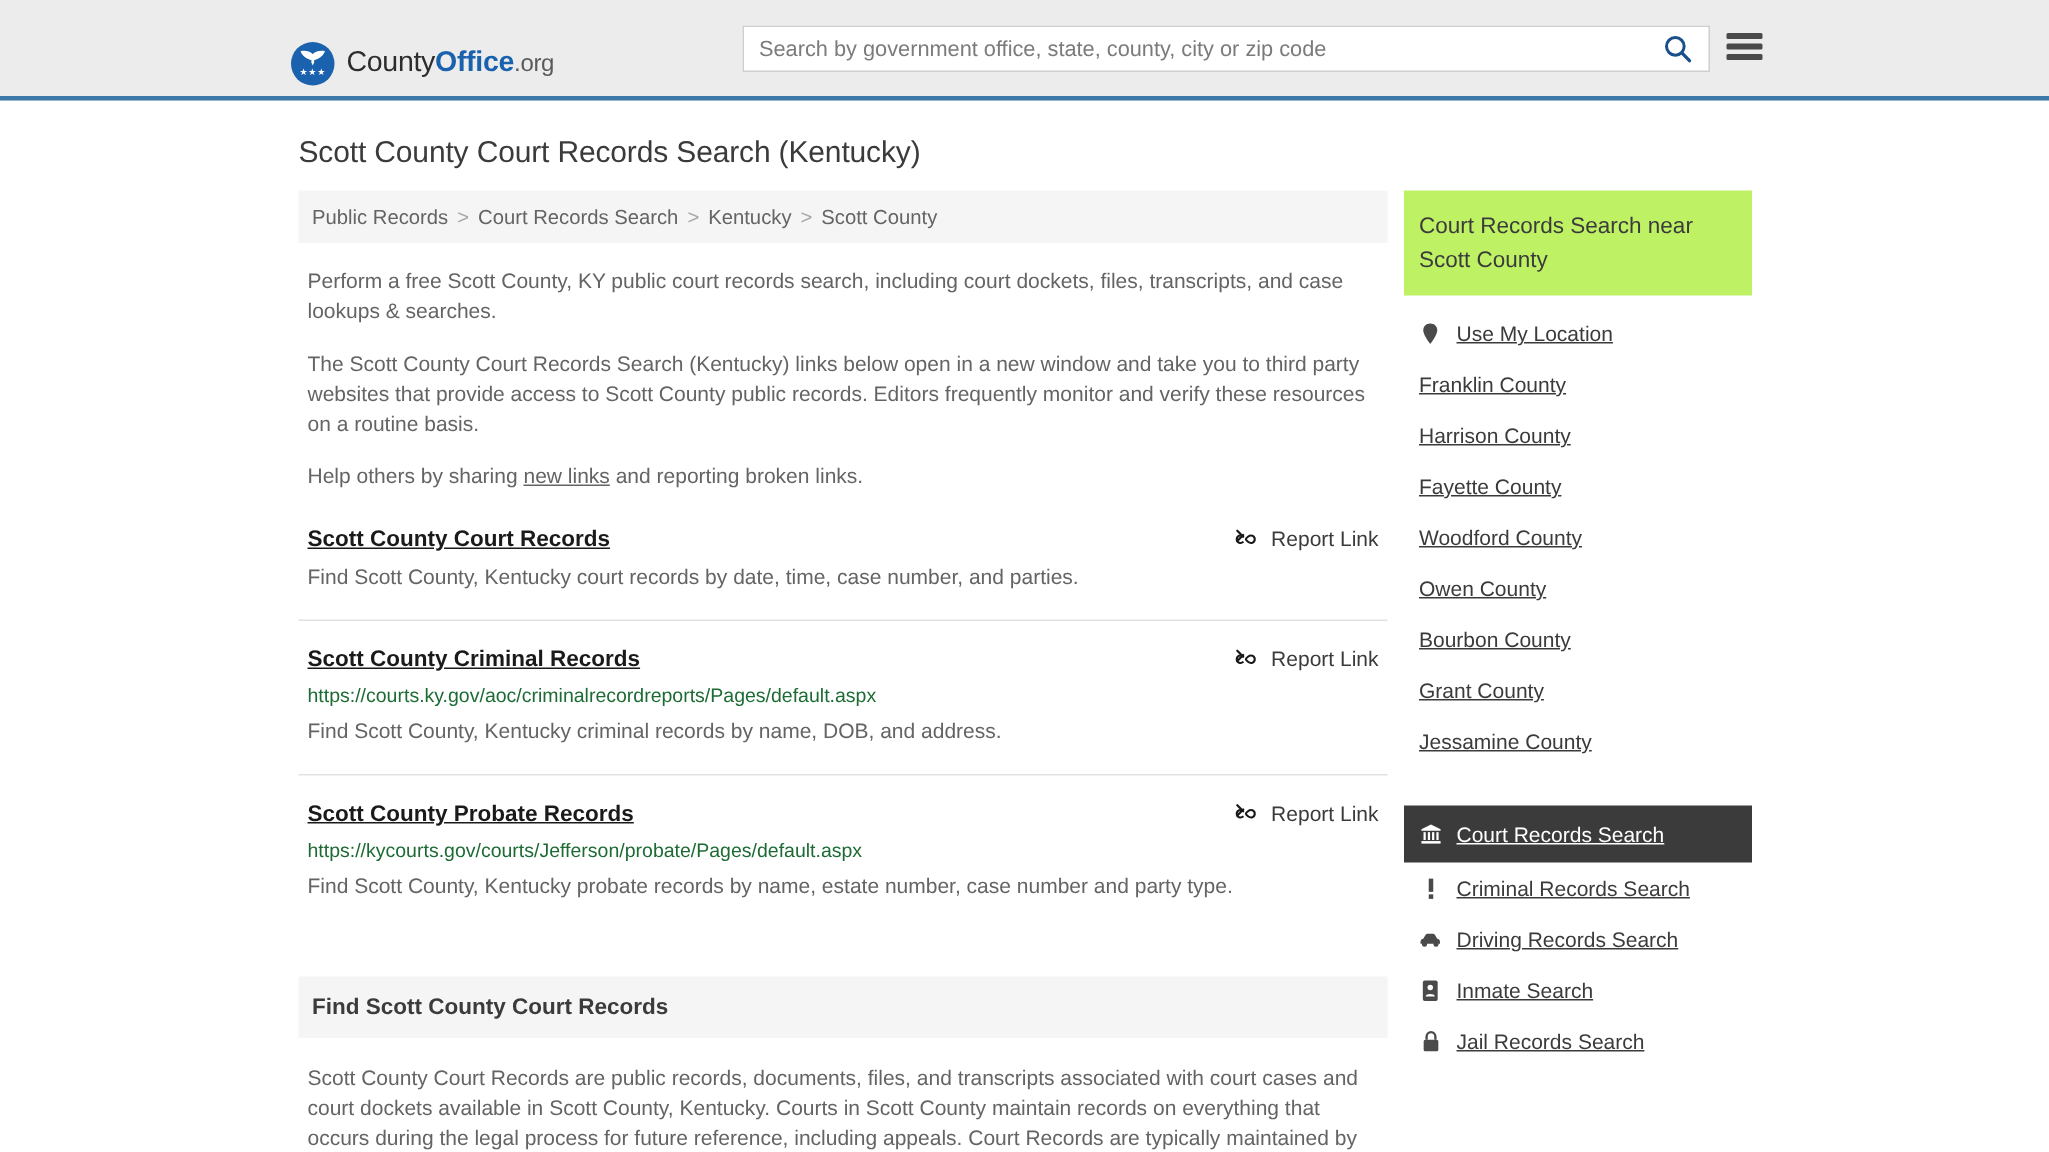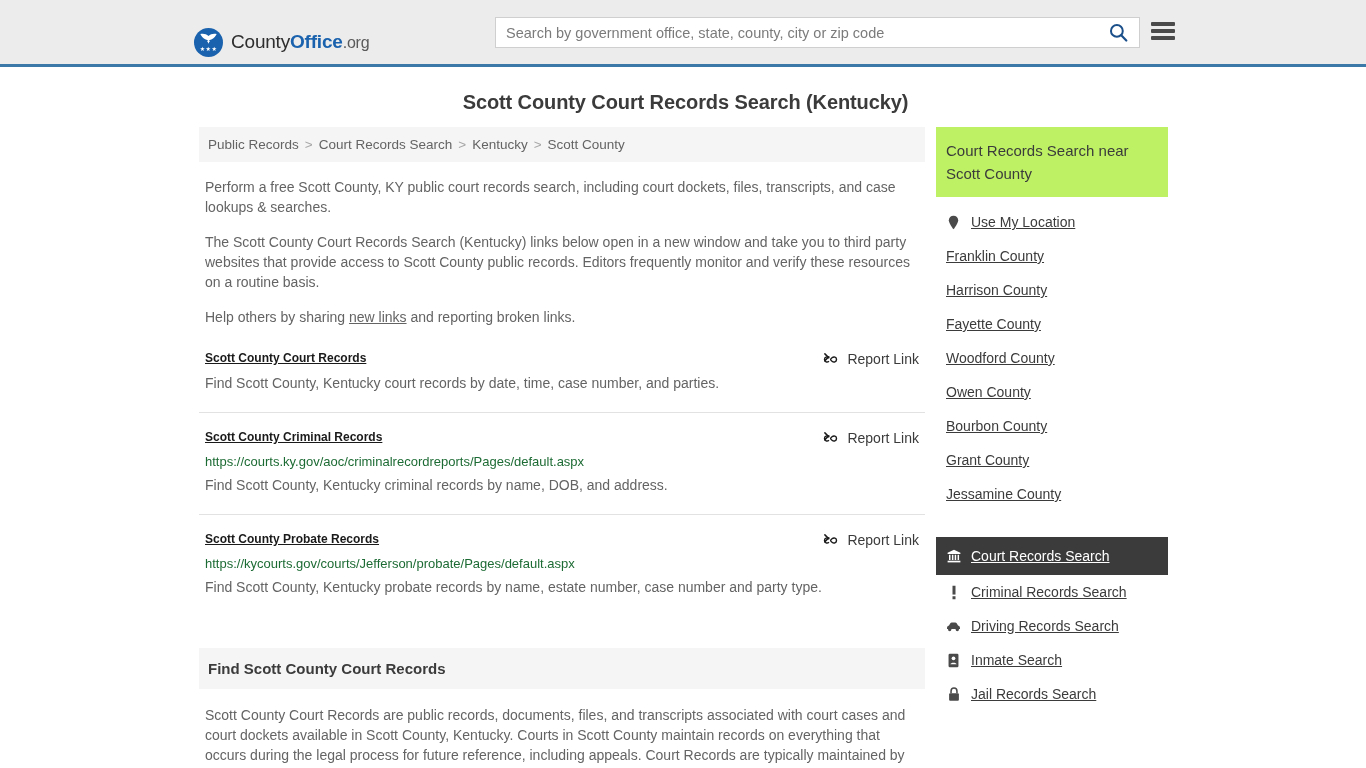--- a/index.html
+++ b/index.html
@@ -105,25 +105,24 @@
   }
 
   
   .page {
     width: 1366px;
     padding: 0 194px 0 199px;
     position: relative;
   }
   .page-title {
     font-size: 20px;
-    font-weight: bold;
+    font-weight: normal;
     color: #3b3b3b;
     margin: 24px 0 13px 0;
     letter-spacing: -0.1px;
-    text-align: center;
   }
   .columns {
     display: flex;
     align-items: flex-start;
   }
   .main-col { width: 726px; flex: none; }
   .side-col {
     width: 232px;
     flex: none;
     margin-left: 11px;
@@ -171,21 +170,21 @@
     margin-bottom: 17px;
     position: relative;
   }
   .result:last-child { border-bottom: none; }
   .result-head {
     display: flex;
     justify-content: space-between;
     align-items: flex-start;
   }
   .result-title {
-    font-size: 12px;
+    font-size: 15px;
     font-weight: bold;
     color: #1a1a1a;
     text-decoration: underline;
     margin-left: 6px;
     cursor: pointer;
   }
   .report-link {
     display: flex;
     align-items: center;
     gap: 9px;

